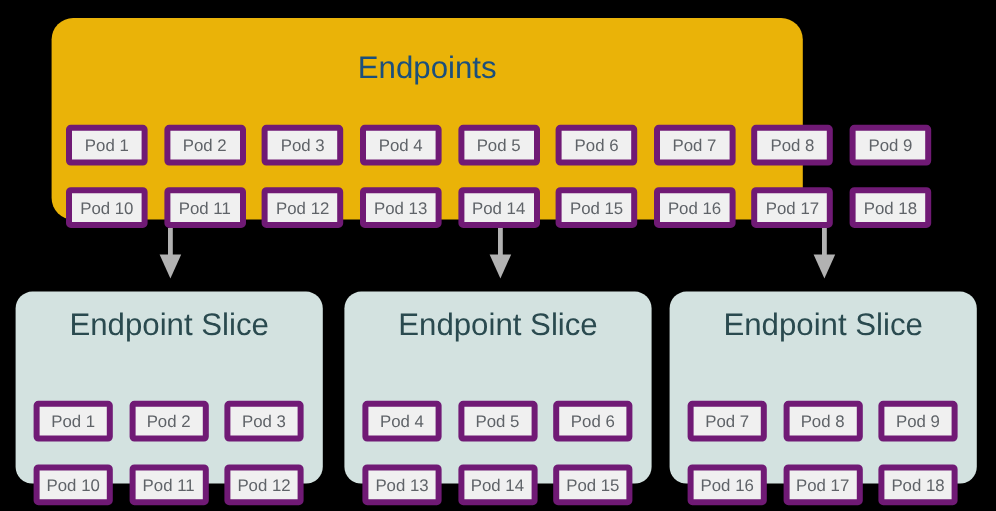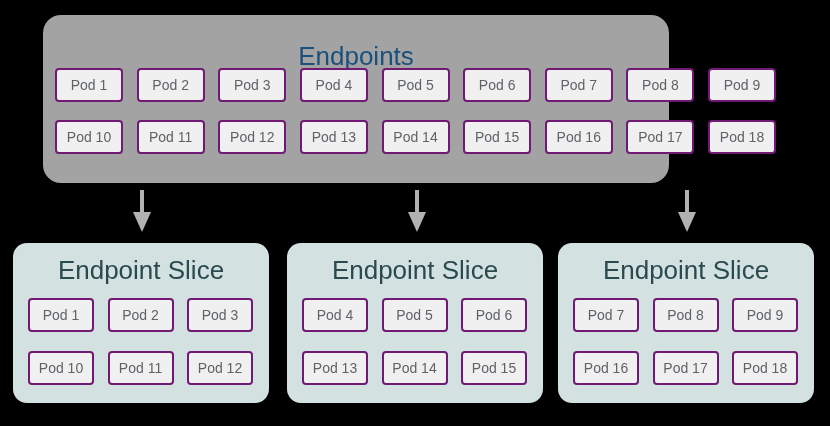--- a/index.html
+++ b/index.html
@@ -11,21 +11,21 @@
     background: #000000;
     font-family: "Liberation Sans", sans-serif;
     overflow: hidden;
   }
 
   
   .endpoints-box {
     position: absolute;
     left: 43px; top: 15px;
     width: 626px; height: 168px;
-    background: #a3a3a3;
+    background: #eab308;
     border-radius: 18px;
   }
   .endpoints-title {
     position: absolute;
     top: 24px; left: 0; right: 0;
     text-align: center;
     font-size: 26px;
     line-height: 34px;
     color: #1b4f7c;
   }
@@ -36,28 +36,29 @@
     display: flex;
     justify-content: space-between;
   }
   .ep-row.r1 { top: 53px; }
   .ep-row.r2 { top: 105px; }
 
   
   .pod {
     width: 68px; height: 34px;
     background: #f0f0f0;
-    border: 2px solid #701a75;
+    border: 5px solid #701a75;
     border-radius: 4px;
     display: flex;
     align-items: center;
     justify-content: center;
     font-size: 14px;
     color: #5f6368;
     white-space: nowrap;
+    margin-top: 36px;
   }
 
   
   .arrow {
     position: absolute;
     top: 190px;
     width: 18px; height: 42px;
   }
   .arrow .stem {
     position: absolute;

